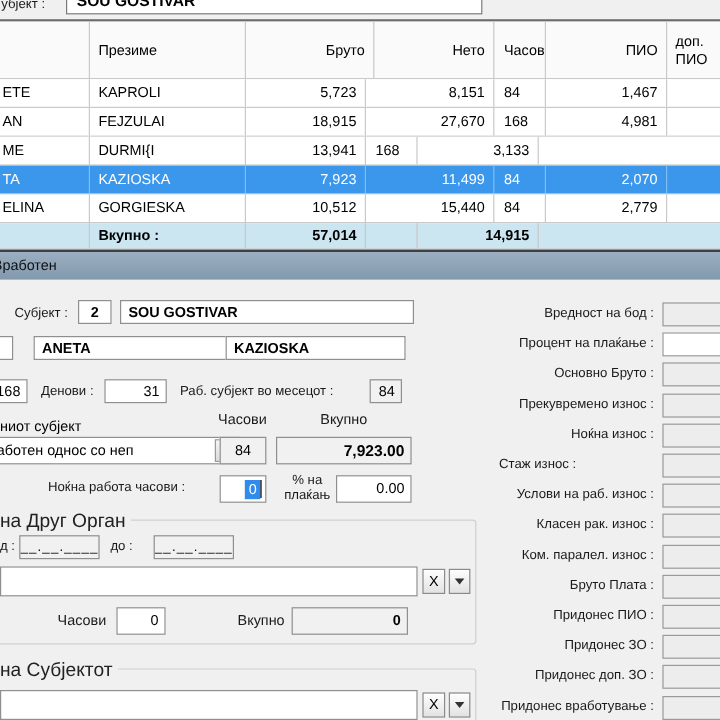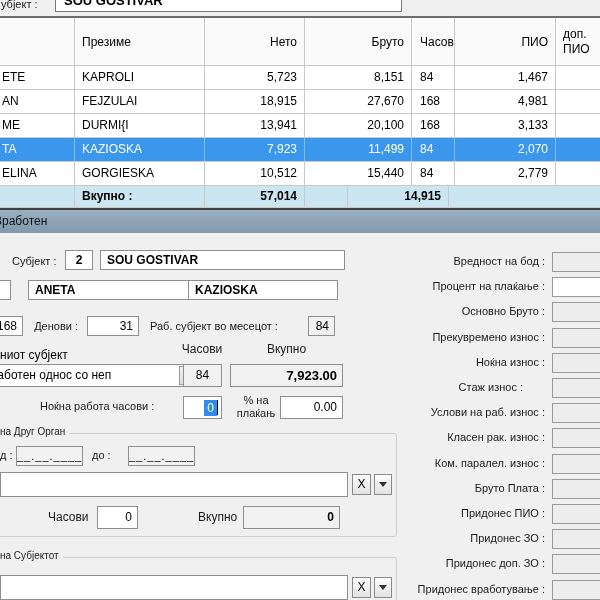--- a/index.html
+++ b/index.html
@@ -43,21 +43,21 @@
   .titlebar span{position:absolute;left:-6px;top:4px;font-size:12px;}
   
   .fld{background:#fff;border:1px solid #8f8f8f;height:20px;line-height:18px;overflow:hidden;}
   .fld.gray{background:#f1f1f1;}
   .fld.bold{font-weight:bold;}
   .lbl{font-size:11px;color:#1a1a1a;white-space:nowrap;}
   .r{text-align:right;padding-right:5px;}
   .l{padding-left:6px;}
   .ctr{text-align:center;}
   .groupbox{border:1px solid #cfcfcf;border-radius:3px;background:transparent;}
-  .gb-label{font-size:10px;color:#222;background:#f0f0f0;padding:0 4px 0 0;white-space:nowrap;}
+  .gb-label{font-size:16px;color:#222;background:#f0f0f0;padding:0 4px 0 0;white-space:nowrap;}
   .btn3d{background:linear-gradient(#fefefe,#e2e2e2);border:1px solid #8a8a8a;
     text-align:center;cursor:default;}
   .combo-arrow-btn{display:flex;align-items:center;justify-content:center;}
   .tri{width:0;height:0;border-left:4px solid transparent;border-right:4px solid transparent;
     border-top:5px solid #333;}
   .dd-btn{position:absolute;right:1px;top:1px;bottom:1px;width:17px;
     background:linear-gradient(#f4f4f4,#dcdcdc);border:1px solid #9a9a9a;
     display:flex;align-items:center;justify-content:center;}
   .sel-input{display:flex;justify-content:flex-end;align-items:center;padding-right:3px;}
   .sel-block{background:#2f8ced;color:#fff;padding:0 3px;font-size:12px;line-height:16px;}
@@ -70,22 +70,22 @@
 </head>
 <body>
 
 <div class="abs top-label lbl">убјект :</div>
 <div class="abs top-field">SOU GOSTIVAR</div>
 
 <div class="abs grid" id="emp-table">
     <div class="trow thead">
       <div class="cell c0"></div>
       <div class="cell c1">Презиме</div>
+      <div class="cell c3">Бруто</div>
       <div class="cell c2">Нето</div>
-      <div class="cell c3">Бруто</div>
       <div class="cell c4">Часов</div>
       <div class="cell c5">ПИО</div>
       <div class="cell c6">
         <div>доп.</div>
         <div>ПИО</div>
       </div>
     </div>
     <div class="trow drow">
       <div class="cell c0">ETE</div>
       <div class="cell c1">KAPROLI</div>
@@ -101,21 +101,20 @@
       <div class="cell c2">18,915</div>
       <div class="cell c3">27,670</div>
       <div class="cell c4">168</div>
       <div class="cell c5">4,981</div>
       <div class="cell c6"></div>
     </div>
     <div class="trow drow">
       <div class="cell c0">ME</div>
       <div class="cell c1">DURMI{I</div>
       <div class="cell c2">13,941</div>
-      <div class="cell c3">20,100</div>
       <div class="cell c4">168</div>
       <div class="cell c5">3,133</div>
       <div class="cell c6"></div>
     </div>
     <div class="trow drow selected">
       <div class="cell c0">TA</div>
       <div class="cell c1">KAZIOSKA</div>
       <div class="cell c2">7,923</div>
       <div class="cell c3">11,499</div>
       <div class="cell c4">84</div>
@@ -215,21 +214,21 @@
     <div class="right-label" style="left: 375px; top: 255px;">Вредност на бод :</div>
     <div class="right-field" style="top: 252px;"></div>
     <div class="right-label" style="left: 375px; top: 280.2px;">Процент на плаќање :</div>
     <div class="right-field white" style="top: 277.2px;"></div>
     <div class="right-label" style="left: 375px; top: 305.4px;">Основно Бруто :</div>
     <div class="right-field" style="top: 302.4px;"></div>
     <div class="right-label" style="left: 375px; top: 330.6px;">Прекувремено износ :</div>
     <div class="right-field" style="top: 327.6px;"></div>
     <div class="right-label" style="left: 375px; top: 355.8px;">Ноќна износ :</div>
     <div class="right-field" style="top: 352.8px;"></div>
-    <div class="right-label" style="left: 353px; top: 381px;">Стаж износ :</div>
+    <div class="right-label" style="left: 363px; top: 381px; text-align: center;">Стаж износ :</div>
     <div class="right-field" style="top: 378px;"></div>
     <div class="right-label" style="left: 375px; top: 406.2px;">Услови на раб. износ :</div>
     <div class="right-field" style="top: 403.2px;"></div>
     <div class="right-label" style="left: 375px; top: 431.4px;">Класен рак. износ :</div>
     <div class="right-field" style="top: 428.4px;"></div>
     <div class="right-label" style="left: 375px; top: 456.6px;">Ком. паралел. износ :</div>
     <div class="right-field" style="top: 453.6px;"></div>
     <div class="right-label" style="left: 375px; top: 481.8px;">Бруто Плата :</div>
     <div class="right-field" style="top: 478.8px;"></div>
     <div class="right-label" style="left: 375px; top: 507px;">Придонес ПИО :</div>

